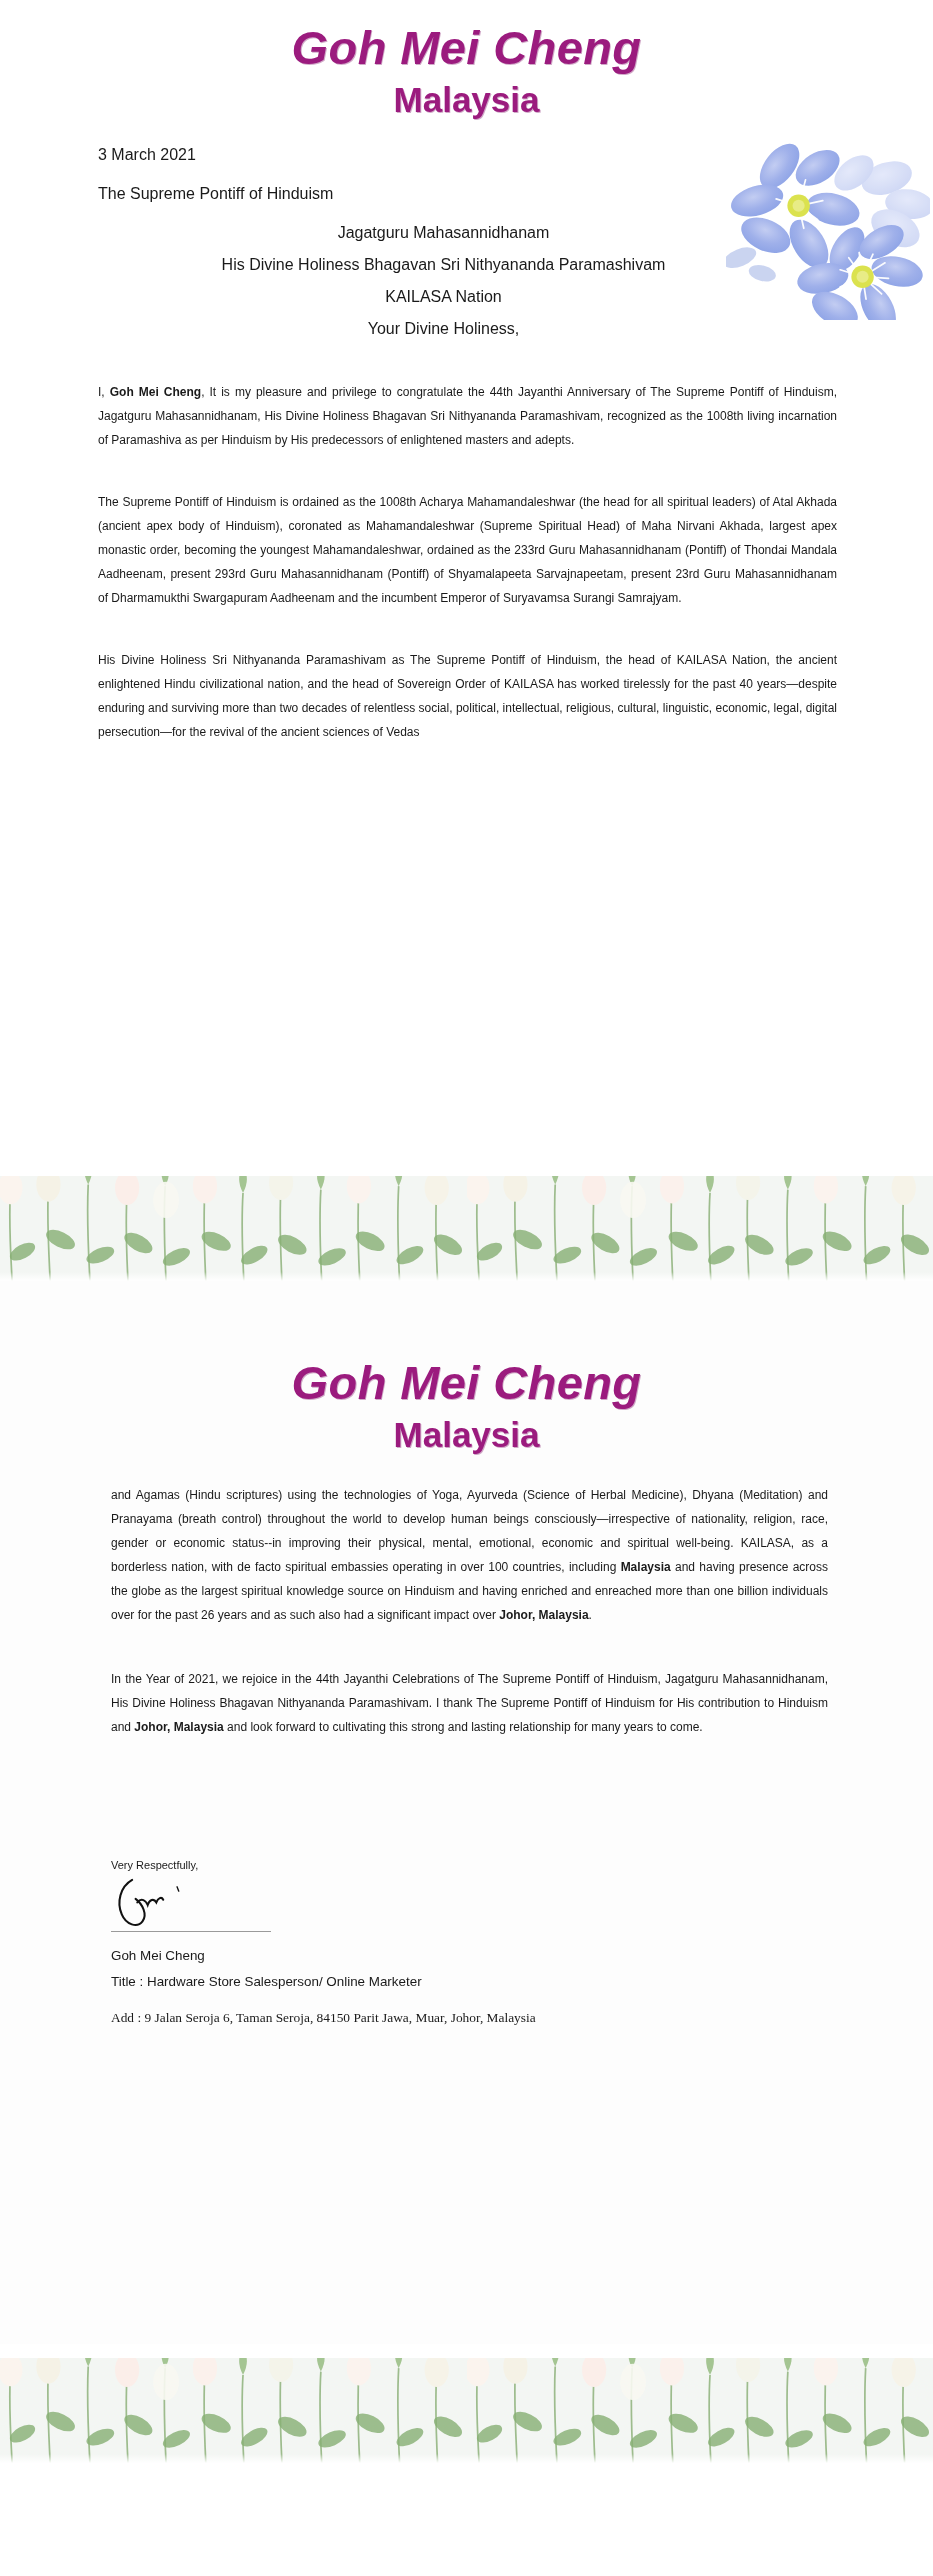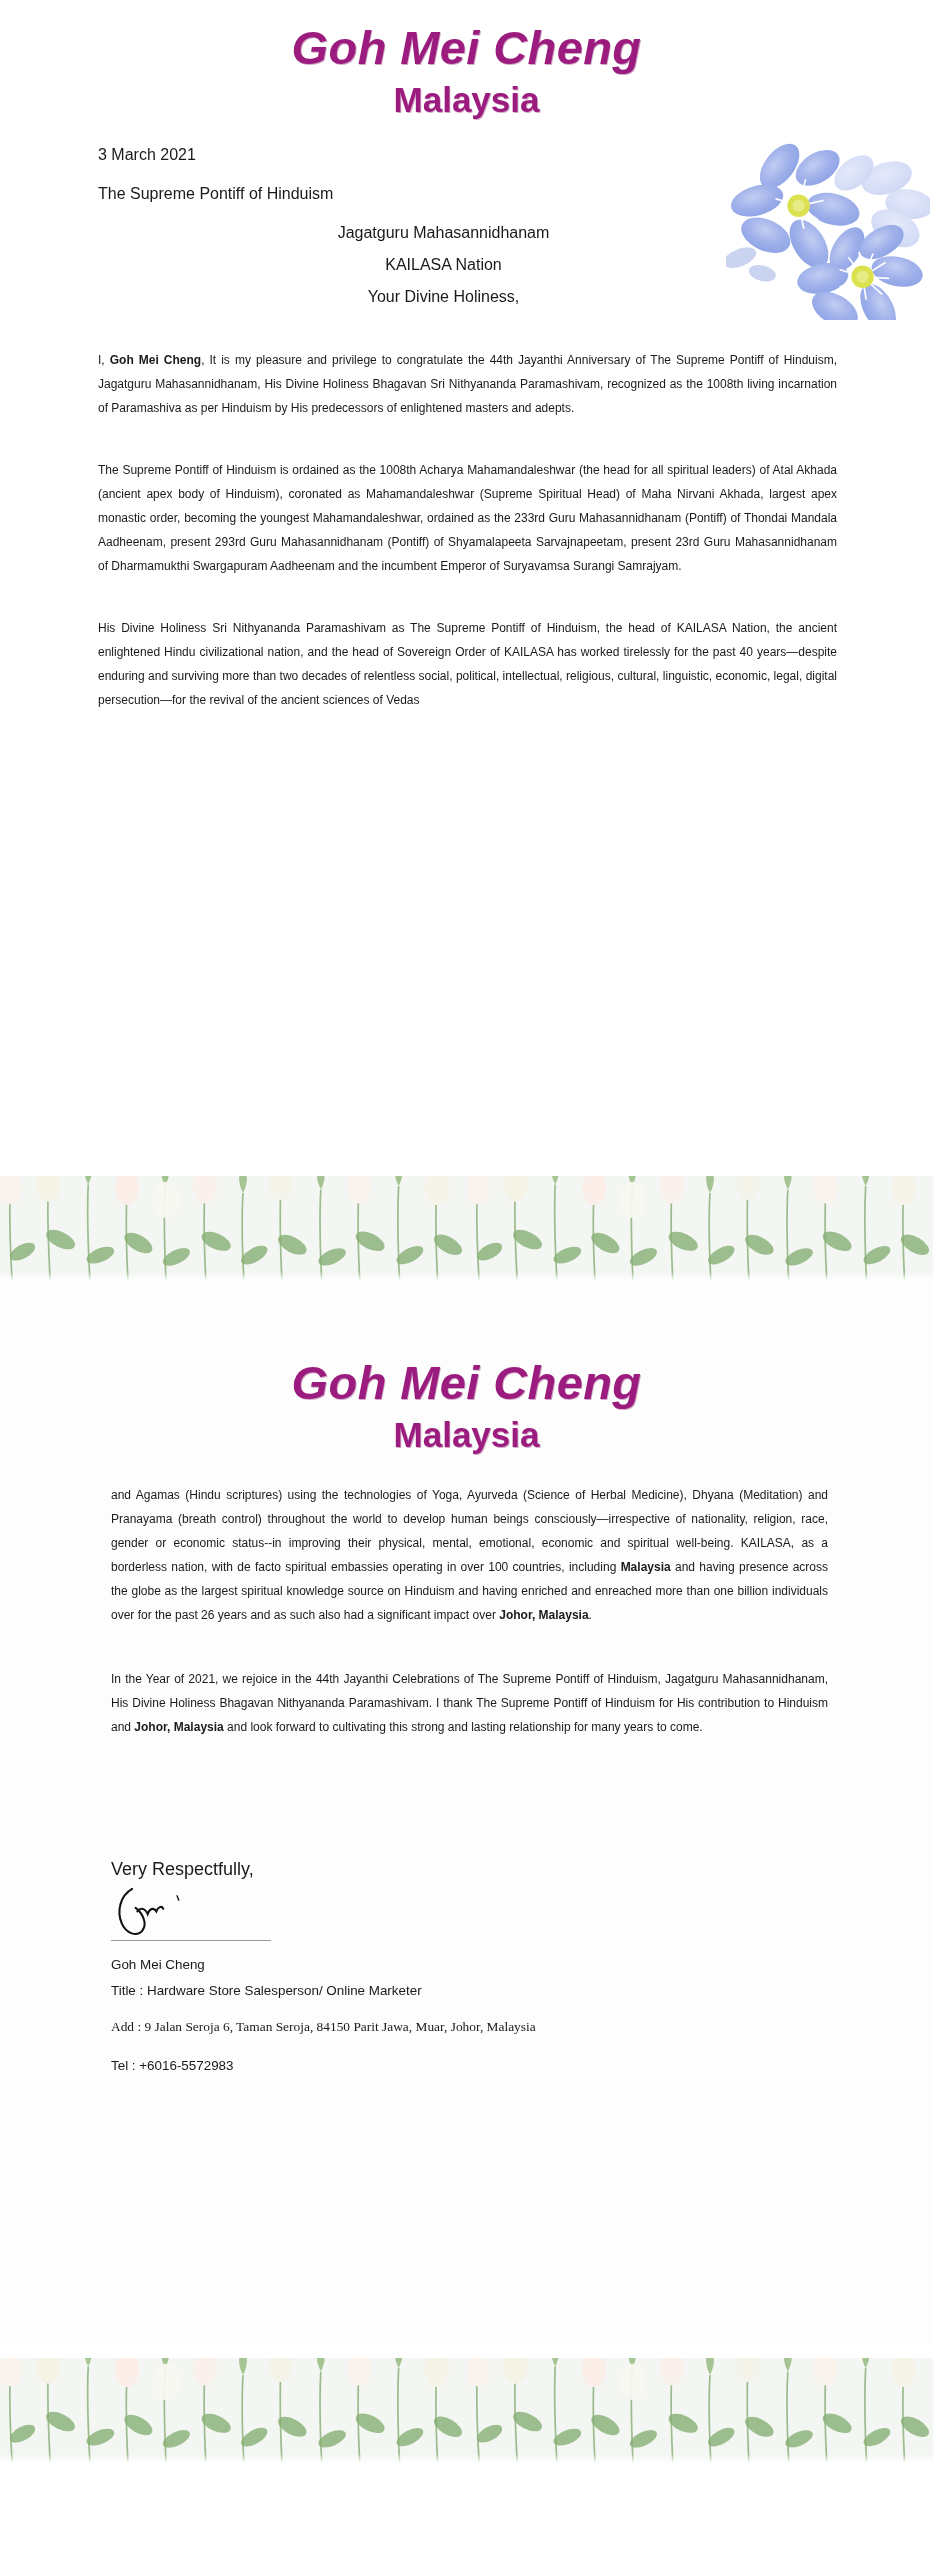--- a/index.html
+++ b/index.html
@@ -103,21 +103,21 @@
     background: #ffffff; z-index: 6;
   }
   .band-bottom-fade {
     position: absolute; left: 0; bottom: 0; width: 933px; height: 8.6px;
     background: linear-gradient(180deg, rgba(255,255,255,0) 0%, #ffffff 100%);
     z-index: 6;
   }
 
   
   .sig-block { margin: 0 0 0 111px; width: 717px; font-size: 13.4px; }
-  .sig-closing { font-size: 18px; margin-bottom: 1.7px; }
+  .sig-closing { font-size: 11px; margin-bottom: 1.7px; }
   .sig-mark { height: 57px; position: relative; margin-left: 1.7px; }
   .sig-line {
     width: 160px; height: 0;
     border-top: 1.7px solid #9a9a9a;
     margin: 1.7px 0 15.6px 0;
   }
   .sig-name { margin-bottom: 11.2px; }
   .sig-title { margin-bottom: 21px; }
   .sig-add { margin-bottom: 22.5px; font-family: Liberation Serif, serif; }
   .sig-tel { margin-bottom: 0; }
@@ -209,20 +209,21 @@
           <ellipse cx="16" cy="158" rx="20" ry="10" transform="rotate(-22 16 158)"></ellipse>
           <ellipse cx="42" cy="176" rx="16" ry="9" transform="rotate(14 42 176)"></ellipse>
         </g>
       </svg>
     </div>
 
     <div class="addr">
       <div class="ln">3 March 2021</div>
       <div class="ln">The Supreme Pontiff of Hinduism</div>
       <div class="ln tight">Jagatguru Mahasannidhanam</div>
+      <div class="ln tight">His Divine Holiness Bhagavan Sri Nithyananda Paramashivam</div>
       <div class="ln tight">KAILASA Nation</div>
       <div class="ln tight">Your Divine Holiness,</div>
     </div>
 
     <div class="spacer-sm"></div>
 
     <div class="body-wrap">
       <p class="para"><span>I, </span><b>Goh Mei Cheng</b><span>, It is my pleasure  and privilege to congratulate the 44th Jayanthi Anniversary of The Supreme Pontiff of Hinduism, Jagatguru Mahasannidhanam, His Divine Holiness Bhagavan Sri Nithyananda Paramashivam, recognized as the 1008th living incarnation of Paramashiva as per Hinduism by His predecessors of enlightened masters and adepts.</span></p>
       <p class="para">The Supreme Pontiff of Hinduism is ordained as the 1008th Acharya Mahamandaleshwar (the head for all spiritual leaders) of Atal Akhada (ancient apex body of Hinduism), coronated as Mahamandaleshwar (Supreme Spiritual Head) of Maha Nirvani Akhada, largest apex monastic order, becoming the youngest Mahamandaleshwar, ordained as the 233rd Guru Mahasannidhanam (Pontiff) of Thondai Mandala Aadheenam, present 293rd Guru Mahasannidhanam (Pontiff) of Shyamalapeeta Sarvajnapeetam,  present 23rd Guru Mahasannidhanam of Dharmamukthi Swargapuram Aadheenam and the incumbent Emperor of Suryavamsa Surangi Samrajyam.</p>
       <p class="para">His Divine Holiness Sri Nithyananda Paramashivam as The Supreme Pontiff of Hinduism, the head of KAILASA Nation, the ancient enlightened Hindu civilizational nation, and the head of Sovereign Order of KAILASA has worked tirelessly for the past 40 years—despite enduring and surviving more than two decades of relentless social, political, intellectual, religious, cultural, linguistic, economic, legal, digital persecution—for the revival of the ancient sciences of Vedas</p>
@@ -358,21 +359,20 @@
         <svg viewBox="0 0 200 66" width="173" height="57" aria-hidden="true">
           <path d="M22 8 C8 16 4 34 10 48 C15 60 28 64 34 56 C40 48 34 36 26 30" fill="none" stroke="#111111" stroke-width="2.4" stroke-linecap="round"></path>
           <path d="M28 34 C33 28 38 32 40 37 C42 31 47 29 50 34 C52 29 56 27 58 31" fill="none" stroke="#111111" stroke-width="2.4" stroke-linecap="round"></path>
           <path d="M74 16 l2 5" fill="none" stroke="#111111" stroke-width="1.6" stroke-linecap="round"></path>
         </svg>
       </div>
       <div class="sig-line"></div>
       <div class="sig-name">Goh Mei Cheng</div>
       <div class="sig-title">Title : Hardware Store Salesperson/ Online Marketer</div>
       <div class="sig-add">Add : 9 Jalan Seroja 6, Taman Seroja, 84150 Parit Jawa, Muar, Johor, Malaysia</div>
-      <div class="sig-tel">Tel : +6016-5572983</div>
     </div>
   </section>
 
   <div class="floral-band">
     <div class="band-top-fade"></div>
     <div class="half left">
       <svg viewBox="0 0 540 138" width="467" height="119" preserveAspectRatio="none" aria-hidden="true">
         <rect x="0" y="0" width="540" height="138" fill="#f3f6f3"></rect>
         <g stroke="#8fb37c" stroke-width="2" opacity="0.85" fill="none">
           <path d="M14 138 C12 100 10 70 12 34"></path>

